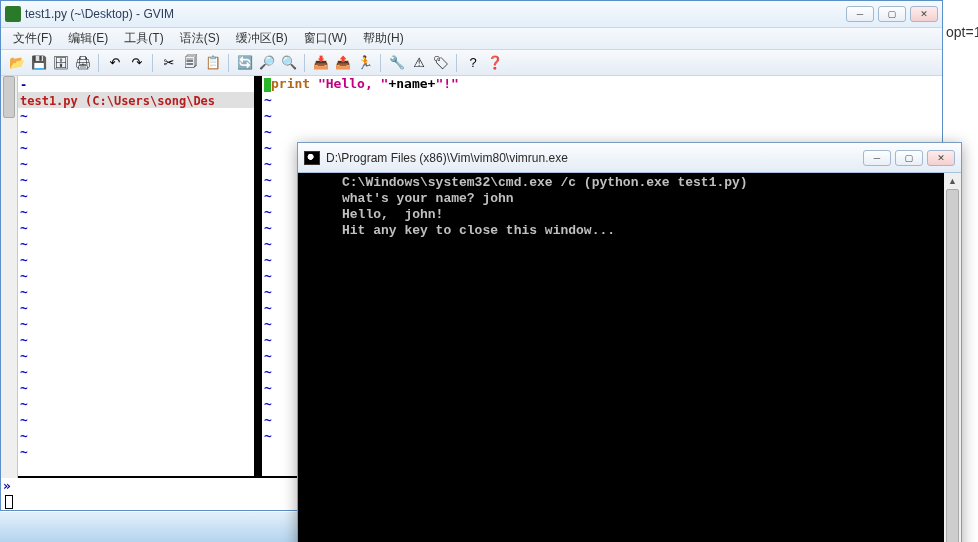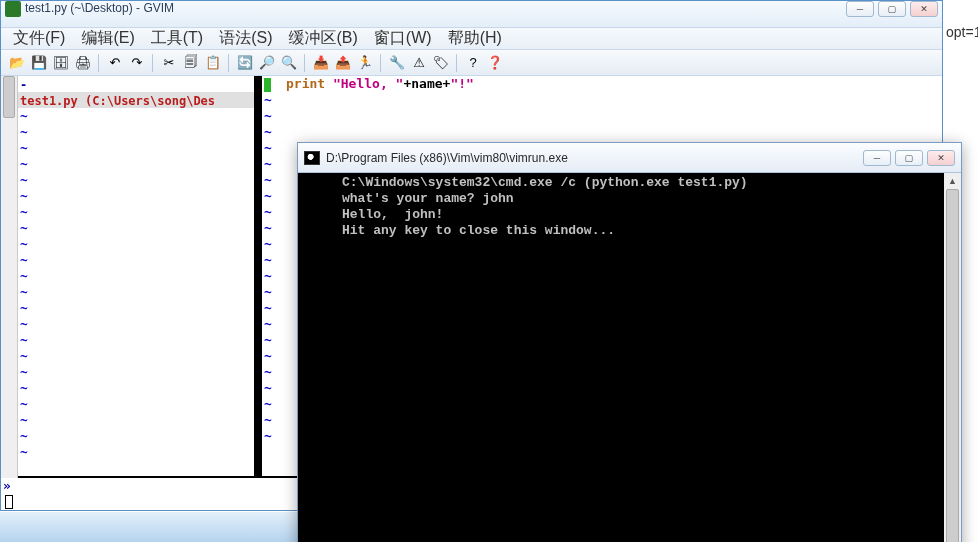--- a/index.html
+++ b/index.html
@@ -1,45 +1,45 @@
 <!DOCTYPE html>
 <html><head>
 <meta charset="utf-8">
 <style>
 * { margin: 0; padding: 0; box-sizing: border-box; }
 body { font-family: "Microsoft YaHei", "Segoe UI", sans-serif; font-size: 12px; background: #fff; width: 978px; height: 542px; position: relative; overflow: hidden; }
 
 .gvim-window { position: absolute; top: 0; left: 0; width: 943px; height: 511px; border: 1px solid #5a8fc7; background: #fff; }
-.gvim-titlebar { height: 27px; background: linear-gradient(#f5fafe, #e3eef9); display: flex; align-items: flex-start; padding: 0 4px; border-bottom: 1px solid #c8d8ea; }
+.gvim-titlebar { height: 27px; background: linear-gradient(#f5fafe, #e3eef9); display: flex; align-items: center; padding: 0 4px; border-bottom: 1px solid #c8d8ea; }
 .gvim-icon { width: 16px; height: 16px; margin-right: 4px; background: #2a7a2a; border-radius: 2px; }
 .gvim-title { flex: 1; color: #2b3e59; font-size: 12px; }
 .win-btns { display: flex; gap: 4px; }
 .win-btn { width: 28px; height: 16px; border: 1px solid #a0b8d0; border-radius: 3px; background: linear-gradient(#fefefe,#e8eff7); display: flex; align-items: center; justify-content: center; font-size: 9px; color: #444; cursor: default; font-family: Arial; }
 .win-btn.close { background: linear-gradient(#feecec,#f5d0d0); }
 
-.menubar { height: 22px; background: linear-gradient(#f6f9fc,#e8eff7); display: flex; align-items: center; padding: 0 4px; border-bottom: 1px solid #c8d8ea; font-size: 16px; color: #333; }
+.menubar { height: 22px; background: linear-gradient(#f6f9fc,#e8eff7); display: flex; align-items: center; padding: 0 4px; border-bottom: 1px solid #c8d8ea; font-size: 12px; color: #333; }
 .menu-item { padding: 2px 8px; cursor: default; }
 
 .toolbar { height: 26px; background: linear-gradient(#f8fafc,#e4ecf5); display: flex; align-items: center; padding: 0 6px; gap: 2px; border-bottom: 1px solid #c8d8ea; }
 .tb-btn { width: 20px; height: 20px; display: flex; align-items: center; justify-content: center; border: 1px solid transparent; border-radius: 2px; font-size: 13px; cursor: default; }
 .tb-sep { width: 2px; height: 18px; border-left: 1px solid #b8c8dc; margin: 0 3px; }
 
 .editor-area { position: relative; height: calc(100% - 27px - 22px - 26px); background: #fff; display: flex; }
 .left-scroll { width: 17px; background: #efefef; border-right: 1px solid #c8c8c8; position: relative; }
 .left-scroll::after { content:''; position:absolute; top:0; left:2px; right:2px; height:40px; background:#cdcdcd; border:1px solid #aaa; border-radius:2px; }
 .left-scroll-arrow { position:absolute; bottom:0; left:0; right:0; height:16px; display:flex; align-items:center; justify-content:center; font-size:9px; color:#555; background:#e8e8e8; border-top:1px solid #c8c8c8;}
 .pane1 { width: 236px; background: #fff; position: relative; font-family: Consolas, monospace; font-size: 13px; }
 .pane1-header { background: #e0e0e0; color: #b91c1c; padding: 1px 2px; font-weight: bold; white-space: nowrap; overflow: hidden; height: 16px; line-height: 16px; font-size: 12px;}
 .pane1-header.first { background:#fff; color:#000; font-weight:normal; }
 .pane1-status { position: absolute; bottom: 18px; left: 0; right: 0; background: #000; color: #fff; padding: 0 2px; font-family: Consolas, monospace; font-size: 12px; height: 16px; line-height: 16px; }
 .tilde { color: #0000d0; font-weight: bold; padding-left: 2px; line-height: 16px; height: 16px; }
 .vsplit { width: 8px; background: #000; }
 .pane2 { flex: 1; background: #fff; font-family: Consolas, monospace; font-size: 13px; position: relative; }
 .code-line { padding: 0 2px; line-height: 16px; height: 16px; white-space: pre; font-weight:bold;}
-.kw { color: #b26818; font-weight: bold; padding-left: 15px; }
+.kw { color: #b26818; font-weight: bold; }
 .str { color: #c00080; font-weight:bold;}
 .op { color: #000; font-weight:bold;}
 .cursor-green { background: #2ab52a; width: 7px; display: inline-block; height: 14px; vertical-align: middle; }
 .pane2-status { position: absolute; bottom: 18px; left: 0; right: 0; background: #000; color: #fff; padding: 0 4px; font-family: Consolas, monospace; font-size: 12px; height: 16px; overflow: hidden; font-weight:bold;}
 
 .cmdline { position: absolute; bottom: 0; left: 0; right: 0; height: 32px; background: #fff; font-family: Consolas, monospace; font-size: 13px; padding: 0 4px; line-height: 16px; color:#000; font-weight:bold;}
 .cmd-cursor { display: inline-block; width: 8px; height: 14px; border: 1px solid #000; vertical-align: text-bottom; }
 .cmd-gutter { position:absolute; left:2px; top:0; color:#0000a0; font-weight:bold;}
 
 .right-bg { position: absolute; top: 0; right: 0; width: 34px; height: 44px; background: #fff; color: #333; font-size: 14px; padding-top: 24px; padding-left: 2px; z-index:0;}

